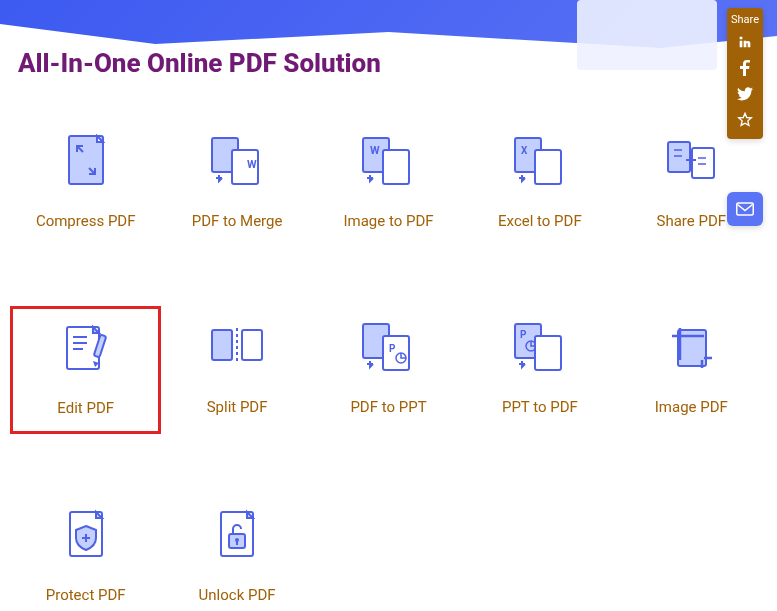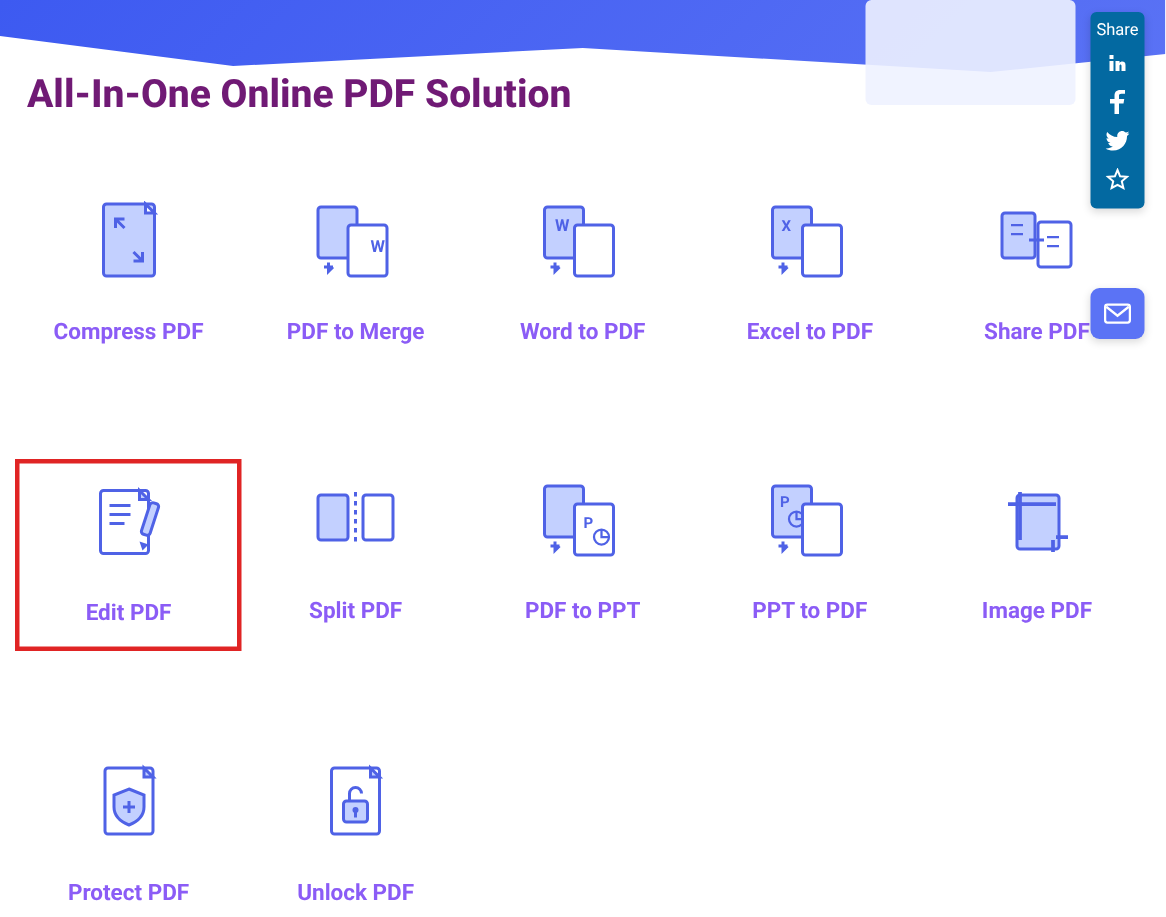--- a/index.html
+++ b/index.html
@@ -62,31 +62,31 @@
   .tool-icon {
     width: 64px;
     height: 58px;
     margin-bottom: 22px;
     display: flex;
     align-items: center;
     justify-content: center;
   }
   .tool-label {
     font-size: 15px;
-    font-weight: 700;
-    color: #8b5cf6;
+    font-weight: 400;
+    color: #a16207;
     text-align: left;
   }
   
   .share-rail {
     position: absolute;
     top: 8px;
     right: 14px;
     width: 36px;
-    background: #0369a1;
+    background: #a16207;
     border-radius: 4px;
     display: flex;
     flex-direction: column;
     align-items: center;
     padding-bottom: 6px;
     z-index: 5;
     box-shadow: 0 2px 6px rgba(0,0,0,.15);
   }
   .share-label {
     font-size: 11px;
@@ -187,21 +187,21 @@
 
   <div class="tool-item">
     <div class="tool-icon">
       <svg width="58" height="54" viewBox="0 0 58 54">
           <rect x="4" y="4" width="26" height="34" rx="2" fill="#c3d0ff" stroke="#4f62e6" stroke-width="2"></rect>
           <text x="11" y="20" font-size="11" font-weight="700" fill="#4f62e6">W</text>
           <rect x="24" y="16" width="26" height="34" rx="2" fill="#fff" stroke="#4f62e6" stroke-width="2"></rect>
           <path d="M8 44h6m-3 -3v6l3-3" stroke="#4f62e6" stroke-width="2" fill="none"></path>
         </svg>
     </div>
-    <div class="tool-label">Word to PDF</div>
+    <div class="tool-label">Image to PDF</div>
   </div>
 
 
   <div class="tool-item">
     <div class="tool-icon">
       <svg width="58" height="54" viewBox="0 0 58 54">
           <rect x="4" y="4" width="26" height="34" rx="2" fill="#c3d0ff" stroke="#4f62e6" stroke-width="2"></rect>
           <text x="10" y="20" font-size="10" font-weight="700" fill="#4f62e6">X</text>
           <rect x="24" y="16" width="26" height="34" rx="2" fill="#fff" stroke="#4f62e6" stroke-width="2"></rect>
           <path d="M8 44h6m-3 -3v6l3-3" stroke="#4f62e6" stroke-width="2" fill="none"></path>

